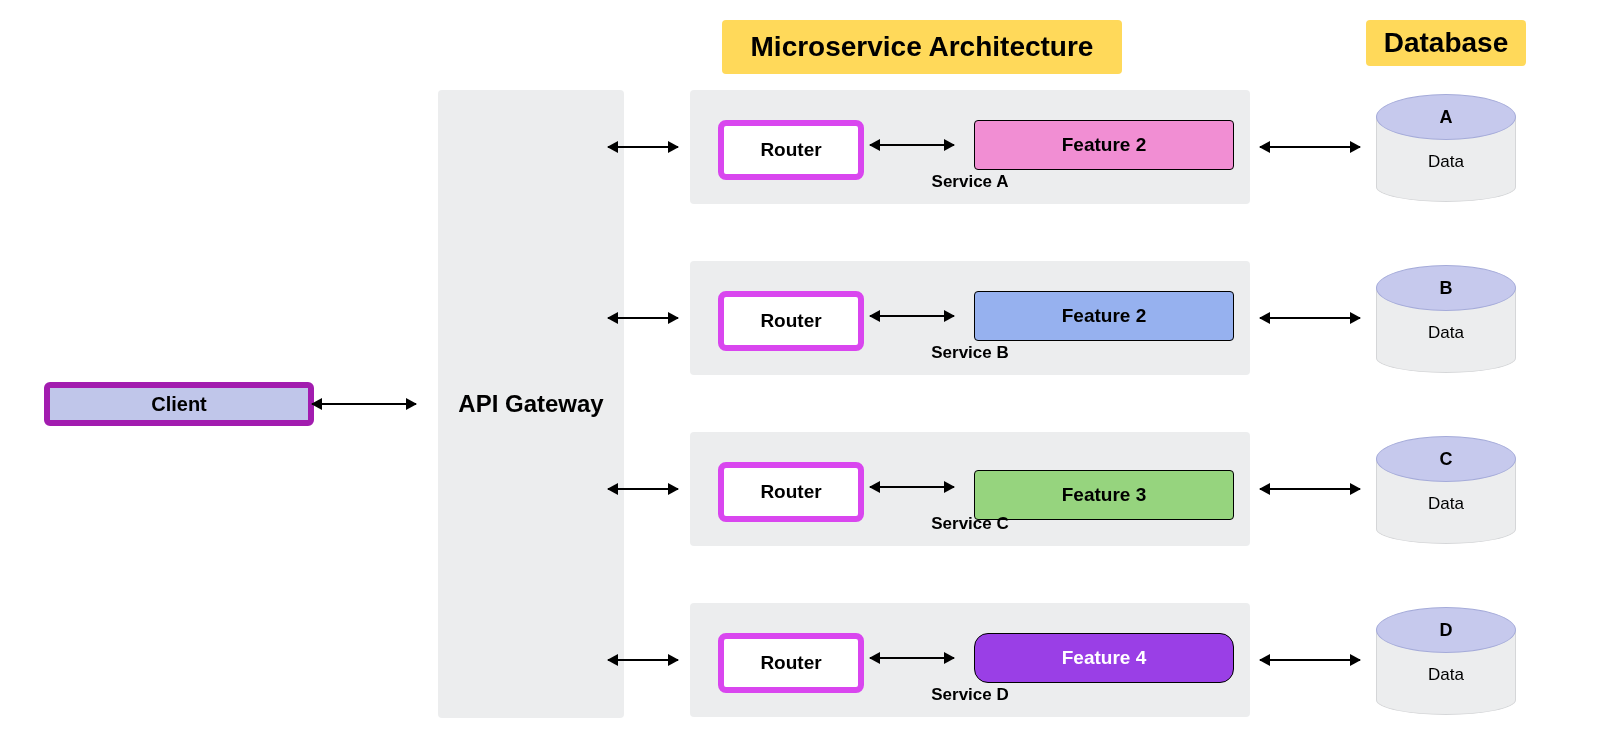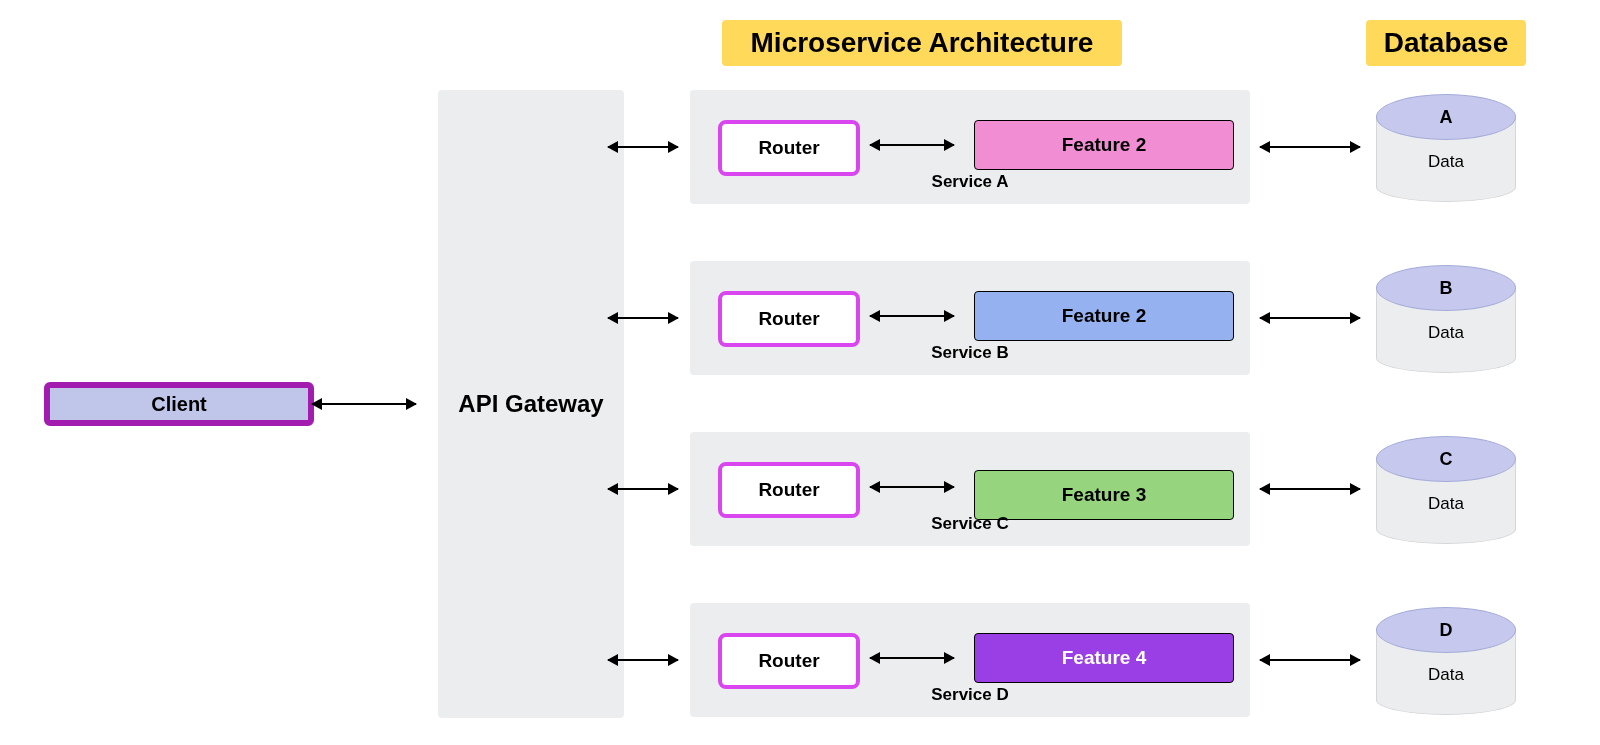--- a/index.html
+++ b/index.html
@@ -59,21 +59,21 @@
     top: 82px;
     text-align: center;
     font-size: 17px;
     font-weight: 600;
   }
 
   
   .router {
     position: absolute;
     background: #ffffff;
-    border: 4px solid #d946ef;
+    border: 6px solid #d946ef;
     border-radius: 8px;
     font-weight: 600;
     font-size: 19px;
     display: flex;
     align-items: center;
     justify-content: center;
   }
 
   
   .feature {
@@ -157,21 +157,21 @@
     border-bottom: 6px solid transparent;
     top: -5px;
   }
   .darrow::before { left: -1px; border-right: 11px solid #000; }
   .darrow::after  { right: -1px; border-left: 11px solid #000; }
 
 </style>
 </head>
 <body>
 
-<div class="box pill" style="left:722px; top:20px; width:400px; height:46px;">
+<div class="box pill" style="left:722px; top:20px; width:400px; height:54px;">
   <span>Microservice Architecture</span>
 </div>
 <div class="box pill" style="left:1366px; top:20px; width:160px; height:46px;">
   <span>Database</span>
 </div>
 
 <div class="box client" style="left:20px; top:382px; width:270px; height:44px;">
   <span>Client</span>
 </div>
 
@@ -243,21 +243,21 @@
     </div>
   <div class="data-label">Data</div>
 </div>
 
 <div class="darrow" style="left:608px; top:659px; width:70px;"></div>
 <div class="box service" style="left:690px; top:603px; width:560px; height:114px;">
   <div class="router" style="left:28px; top:30px; width:134px; height:48px;">
     <span>Router</span>
   </div>
   <div class="darrow" style="left:180px; top:54px; width:84px;"></div>
-  <div class="feature" style="left:284px; top:30px; width:258px; height:48px; background:#9a3fe6; color:#ffffff;">
+  <div class="feature" style="left:284px; top:30px; width:258px; height:48px; background:#9a3fe6; color:#ffffff;border-radius:14px;">
     <span>Feature 4</span>
   </div>
   <div class="service-label">Service D</div>
 </div>
 <div class="darrow" style="left:1260px; top:659px; width:100px;"></div>
 <div class="db" style="left:1376px; top:607px;">
   <div class="body"></div>
     <div class="bottom"></div>
   <div class="top">
       <span>D</span>

